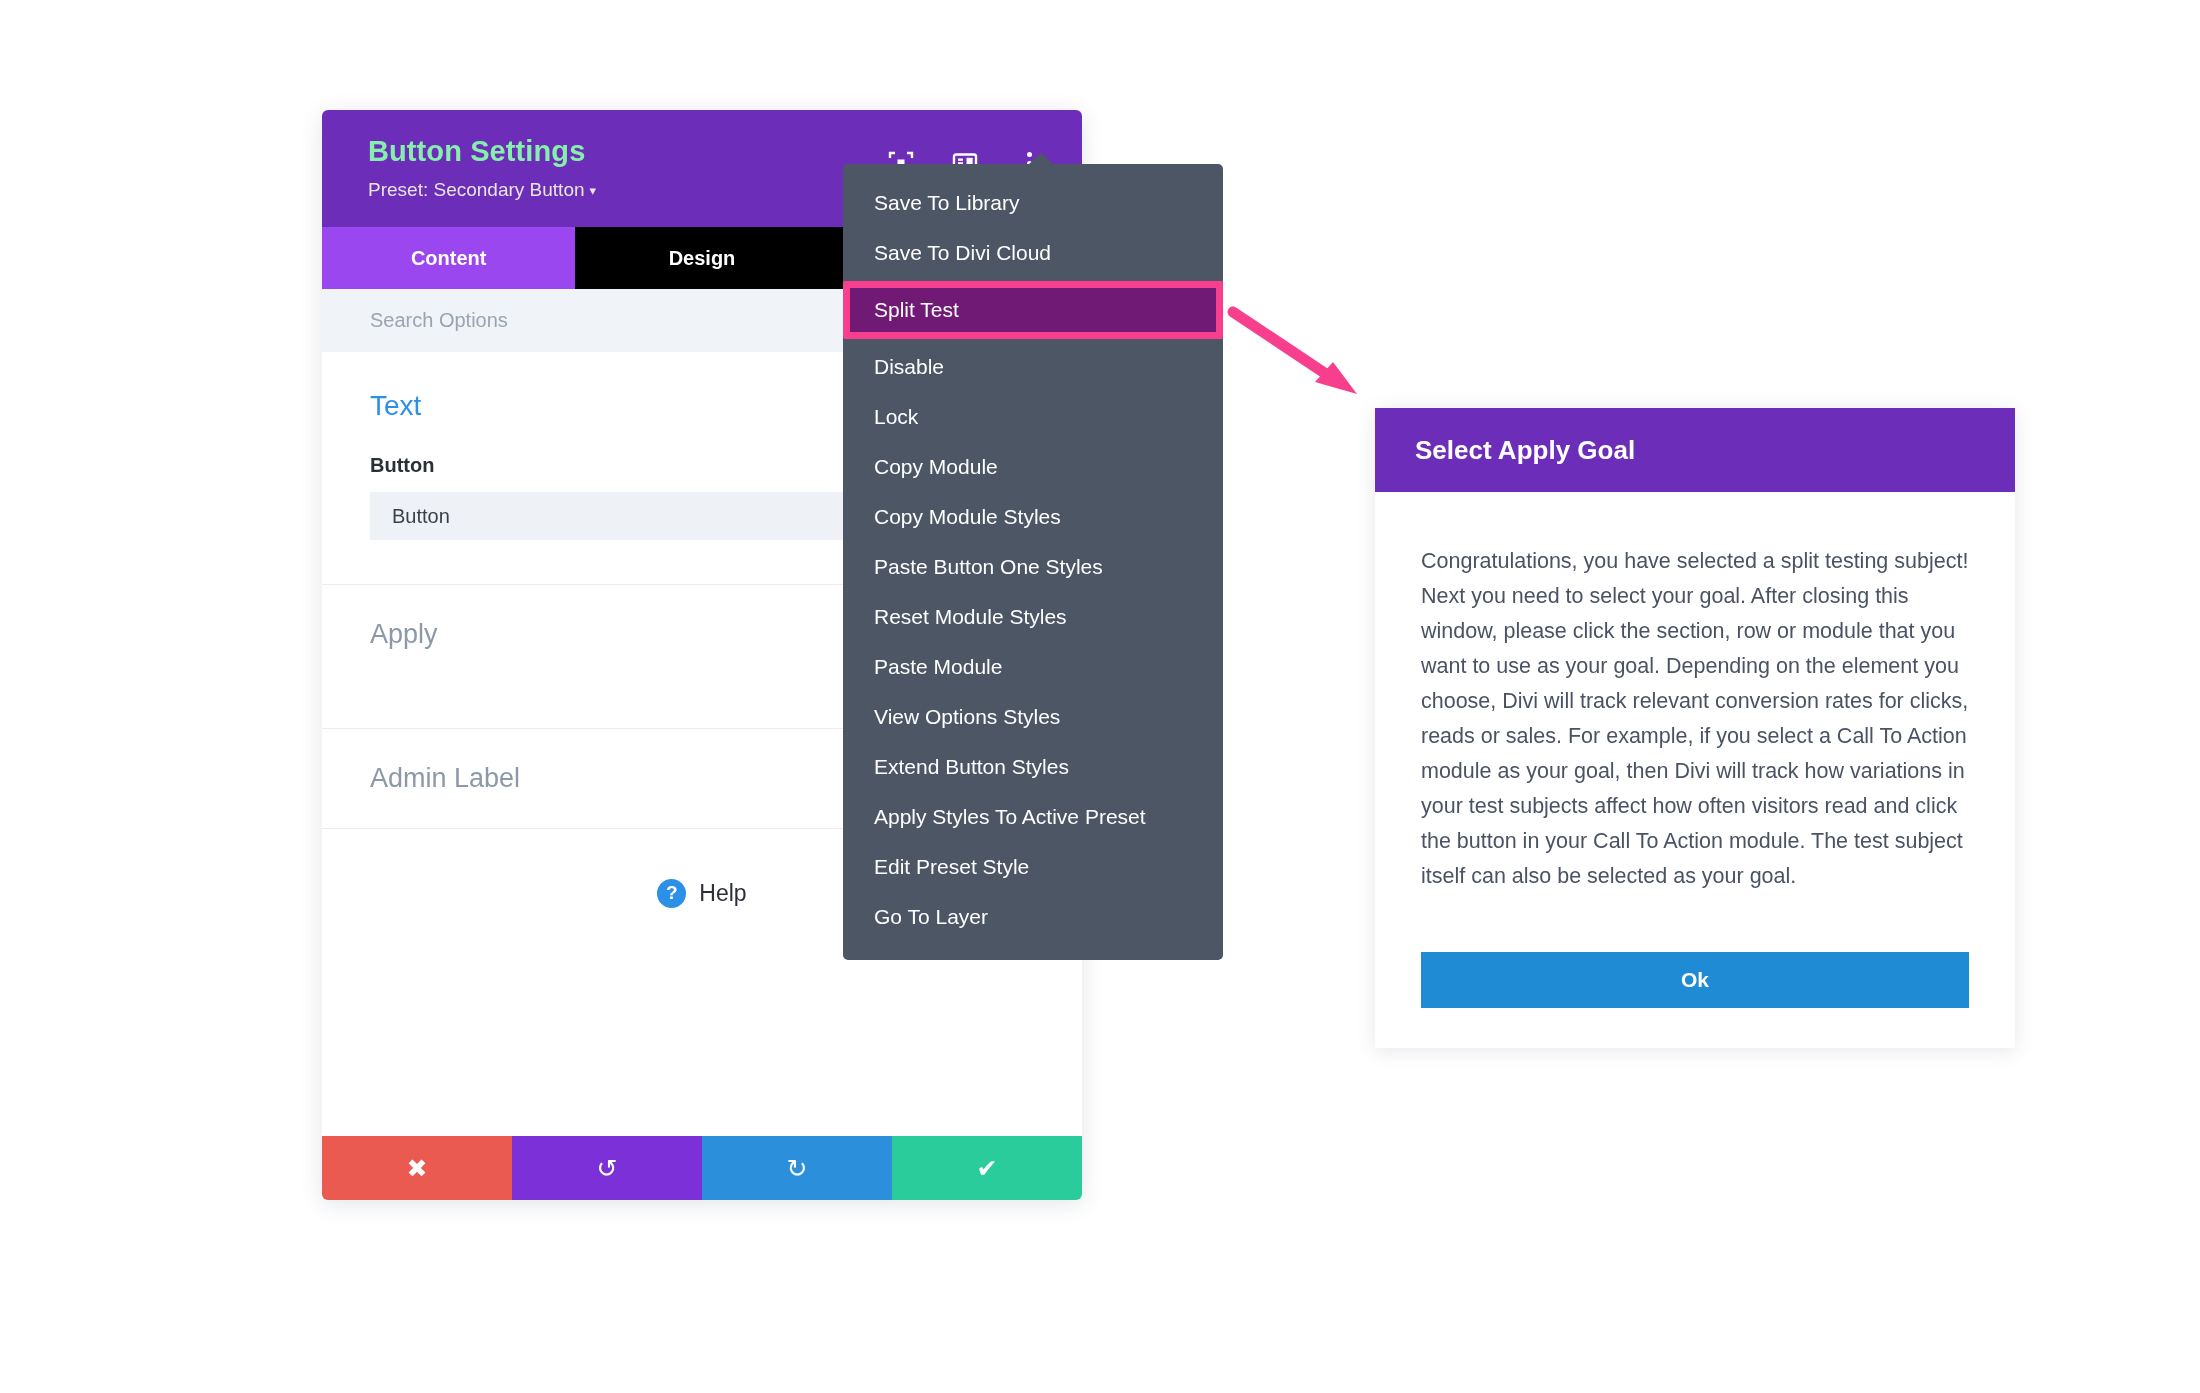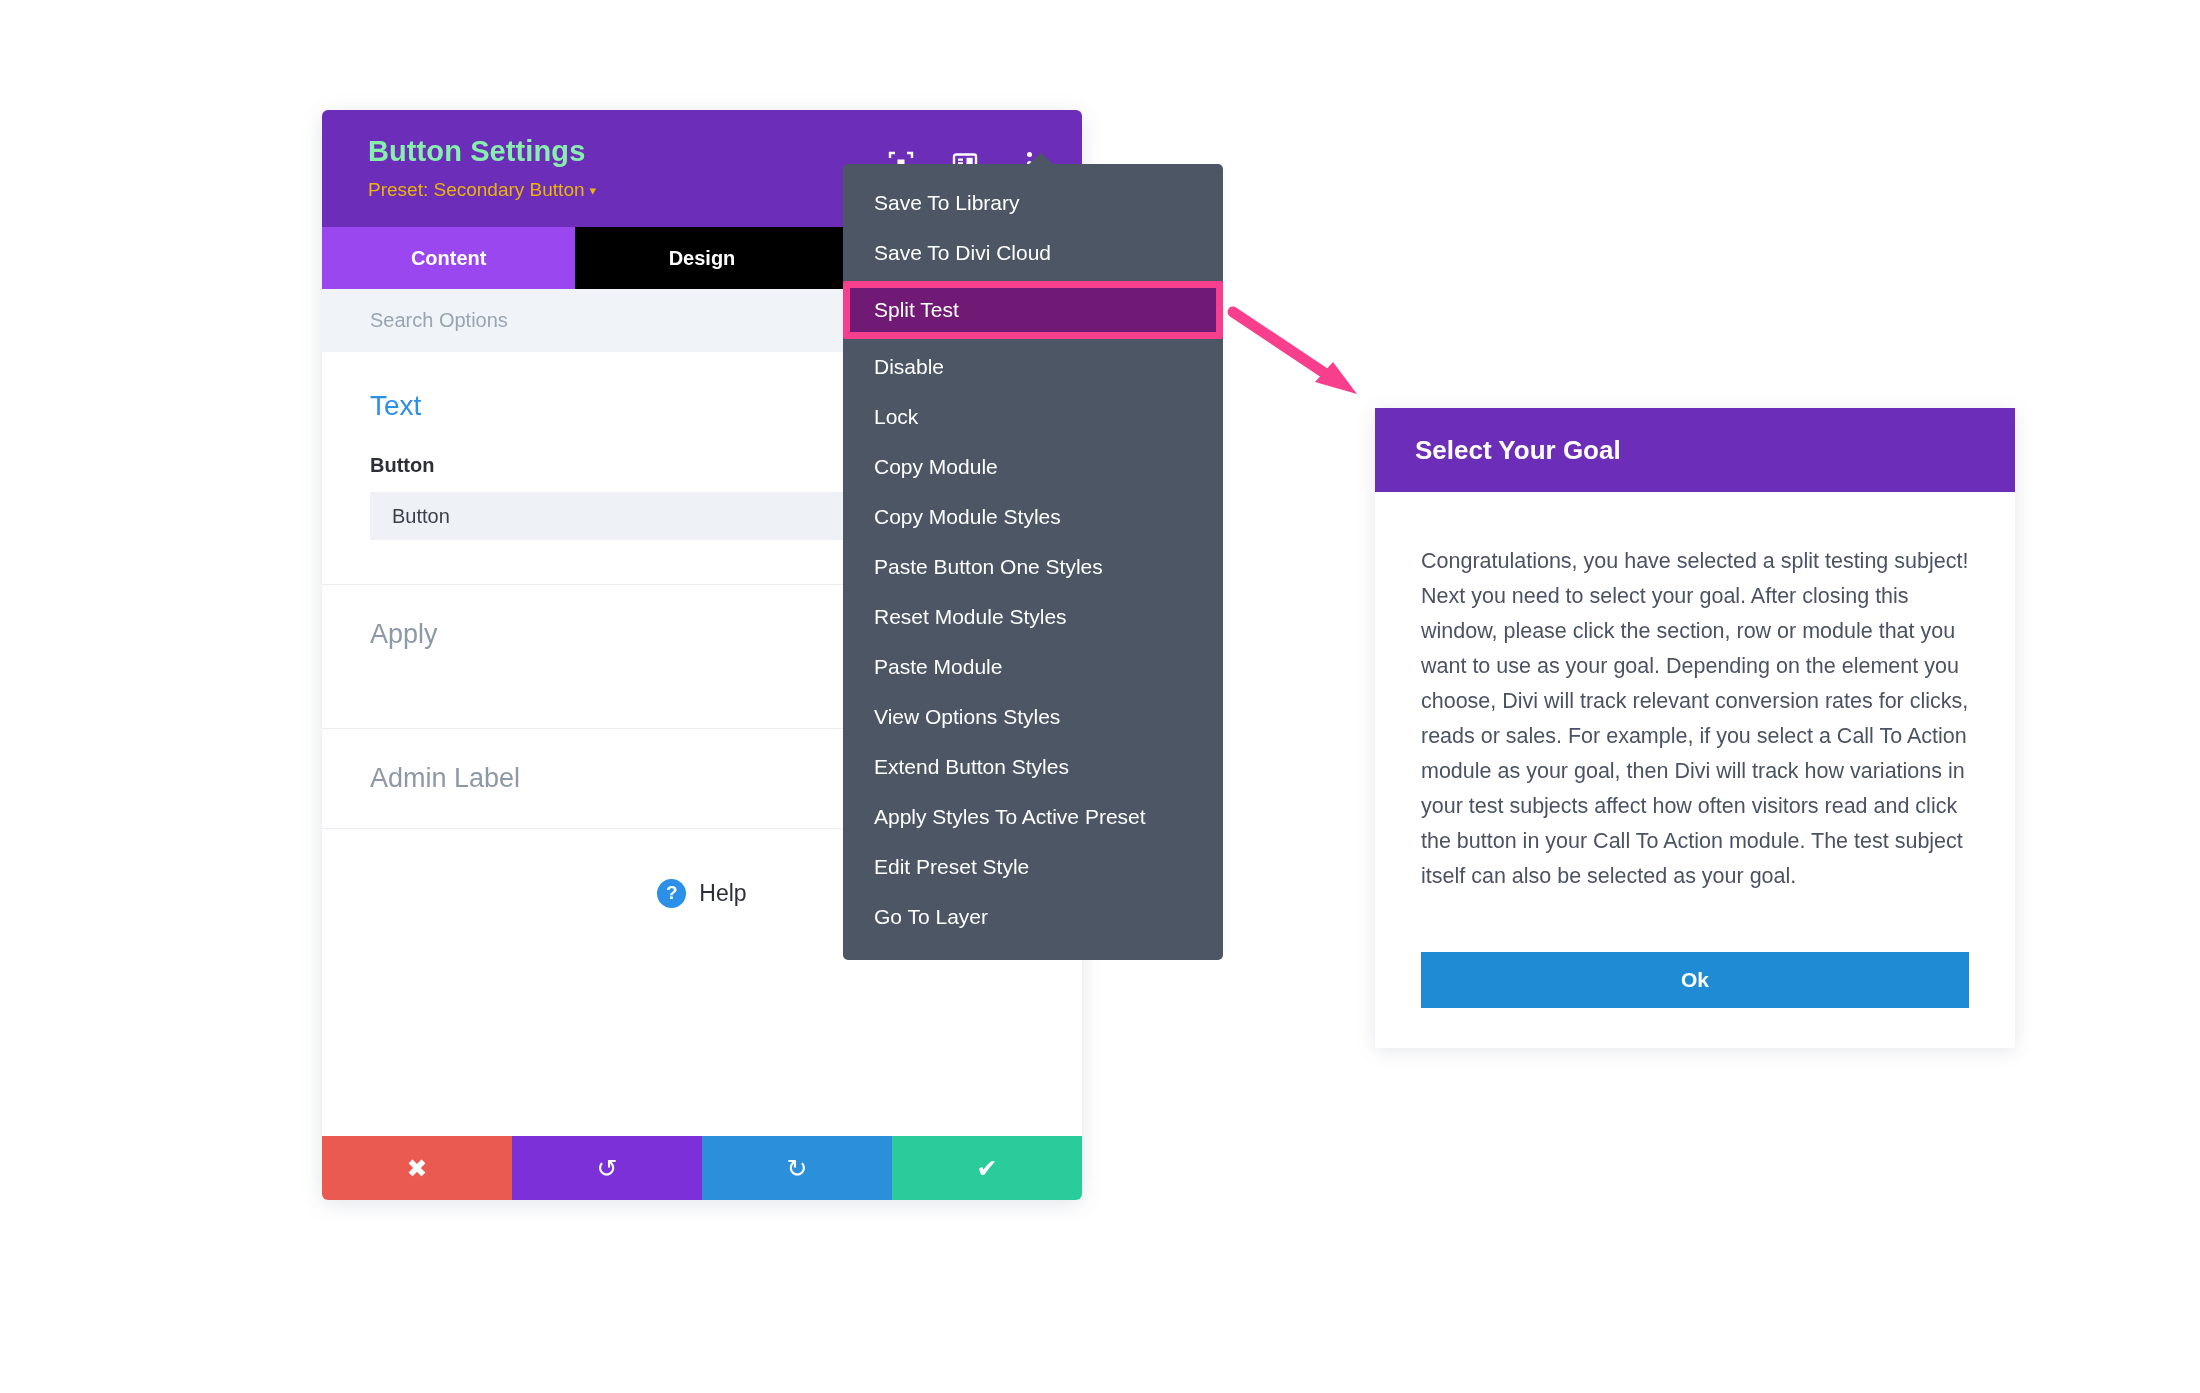--- a/index.html
+++ b/index.html
@@ -35,21 +35,21 @@
     padding: 26px 0 0 46px;
   }
   .panel-title {
     color: #86efac;
     font-size: 29px;
     font-weight: bold;
     letter-spacing: 0.1px;
     line-height: 1.1;
   }
   .panel-preset {
-    color: #eab308;
+    color: #e5e5e5;
     font-size: 19px;
     margin-top: 11px;
     font-weight: normal;
   }
   .preset-caret {
     display: inline-block;
     margin-left: 5px;
     font-size: 13px;
     vertical-align: middle;
   }
@@ -397,19 +397,19 @@
   <div class="menu-item">Go To Layer</div>
 </div>
 
 <svg id="annotation-arrow" viewBox="0 0 160 120">
   <line x1="18" y1="22" x2="120" y2="90" stroke="#f73f8e" stroke-width="11" stroke-linecap="round"></line>
   <polygon points="142,104 100,92 118,72" fill="#f73f8e"></polygon>
 </svg>
 
 <div id="goal-modal">
   <div class="modal-header">
-    <span class="modal-title">Select Your Goal</span>
+    <span class="modal-title">Select Apply Goal</span>
   </div>
   <div class="modal-body">Congratulations, you have selected a split testing subject! Next you need to select your goal. After closing this window, please click the section, row or module that you want to use as your goal. Depending on the element you choose, Divi will track relevant conversion rates for clicks, reads or sales. For example, if you select a Call To Action module as your goal, then Divi will track how variations in your test subjects affect how often visitors read and click the button in your Call To Action module. The test subject itself can also be selected as your goal.</div>
   <div class="modal-footer">
     <div class="modal-ok">Ok</div>
   </div>
 </div>
 
 </body></html>

